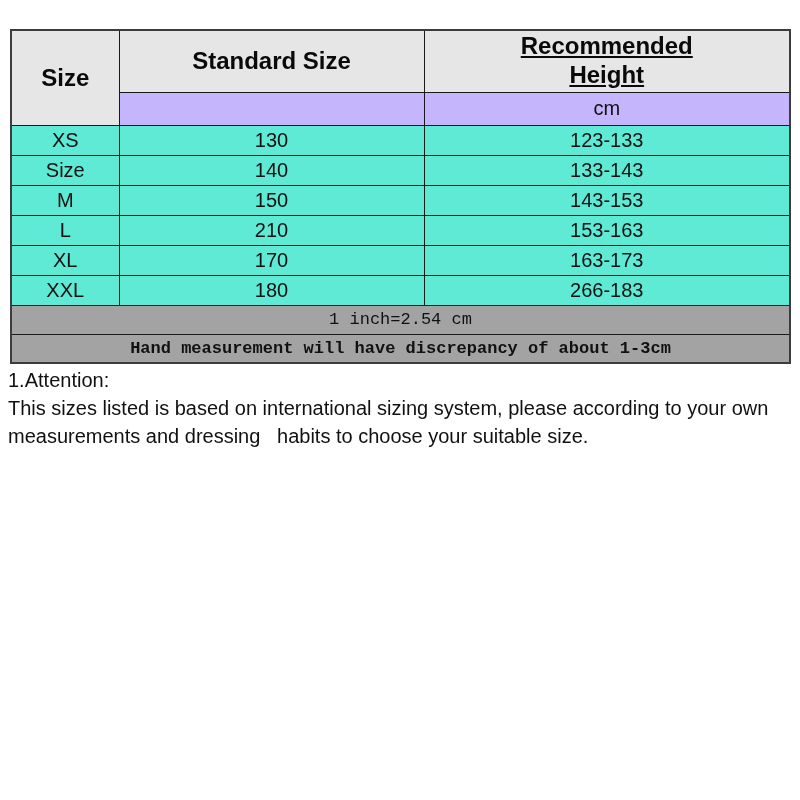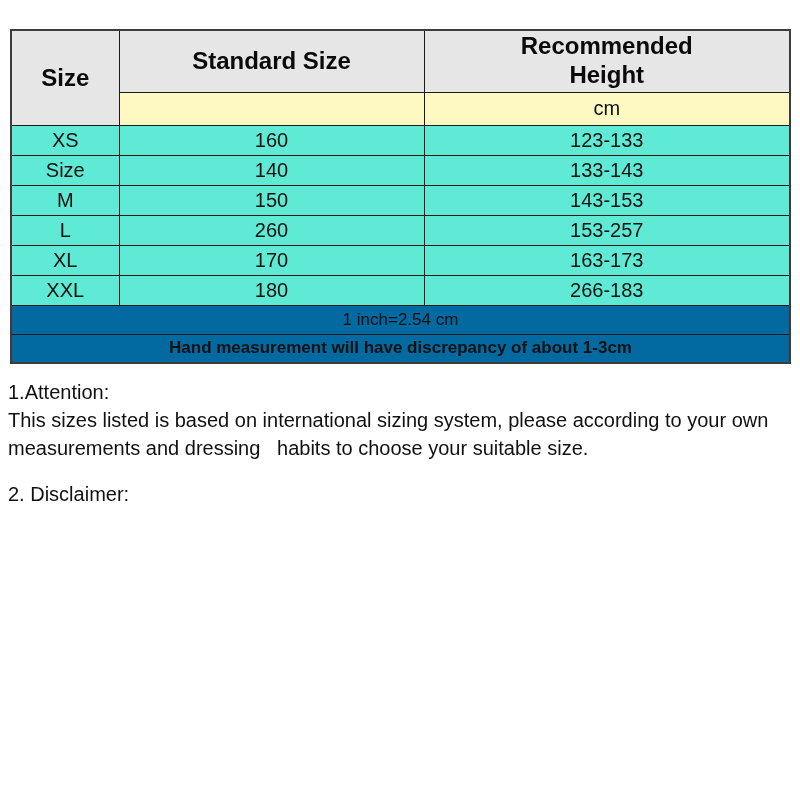--- a/index.html
+++ b/index.html
@@ -39,48 +39,49 @@
     overflow: hidden;
   }
   tr.head-main th {
     background: #e6e6e6;
     height: 62px;
     font-size: 24px;
     font-weight: bold;
     color: #0a0a0a;
   }
   tr.head-sub th {
-    background: #fef9c3;
+    background: #c4b5fd;
     height: 33px;
     font-size: 20px;
     font-weight: normal;
   }
   th .wrap-narrow {
     max-width: 240px;
     margin: 0 auto;
     line-height: 1.2;
+    text-decoration: underline;
   }
   tr.data-row td {
     height: 30px;
     font-size: 20px;
     background: #5eead4;
   }
   tr.note-row td {
     height: 29px;
     font-size: 17px;
-    font-family: Liberation Sans, sans-serif;
-    background: #0369a1;
+    font-family: Liberation Mono, monospace;
+    background: #a3a3a3;
   }
   tr.note-row.bold td { font-weight: bold; }
 
   
   .sections {
     position: absolute;
     left: 0;
-    top: 372px;
+    top: 360px;
     width: 800px;
     padding: 6px 6px 0 8px;
   }
   .section { margin-bottom: 18px; }
   .section p {
     font-size: 20px;
     line-height: 28px;
     white-space: pre-wrap;
     color: #111111;
   }
@@ -105,37 +106,37 @@
         </th>
       </tr>
       <tr class="head-sub">
         <th></th>
         <th>cm</th>
       </tr>
     </thead>
     <tbody>
       <tr class="data-row">
         <td>XS</td>
-        <td>160</td>
+        <td>130</td>
         <td>123-133</td>
       </tr>
       <tr class="data-row">
         <td>Size</td>
         <td>140</td>
         <td>133-143</td>
       </tr>
       <tr class="data-row">
         <td>M</td>
         <td>150</td>
         <td>143-153</td>
       </tr>
       <tr class="data-row">
         <td>L</td>
-        <td>260</td>
-        <td>153-257</td>
+        <td>210</td>
+        <td>153-163</td>
       </tr>
       <tr class="data-row">
         <td>XL</td>
         <td>170</td>
         <td>163-173</td>
       </tr>
       <tr class="data-row">
         <td>XXL</td>
         <td>180</td>
         <td>266-183</td>
@@ -148,17 +149,16 @@
       </tr>
     </tbody>
   </table>
 
   <div class="sections">
     <div class="section">
       <p>1.Attention:</p>
       <p>This sizes listed is based on international sizing system, please according to your own measurements and dressing   habits to choose your suitable size.</p>
     </div>
     <div class="section">
-      <p>2. Disclaimer:</p>
     </div>
   </div>
 
 </div>
 
 </body></html>

